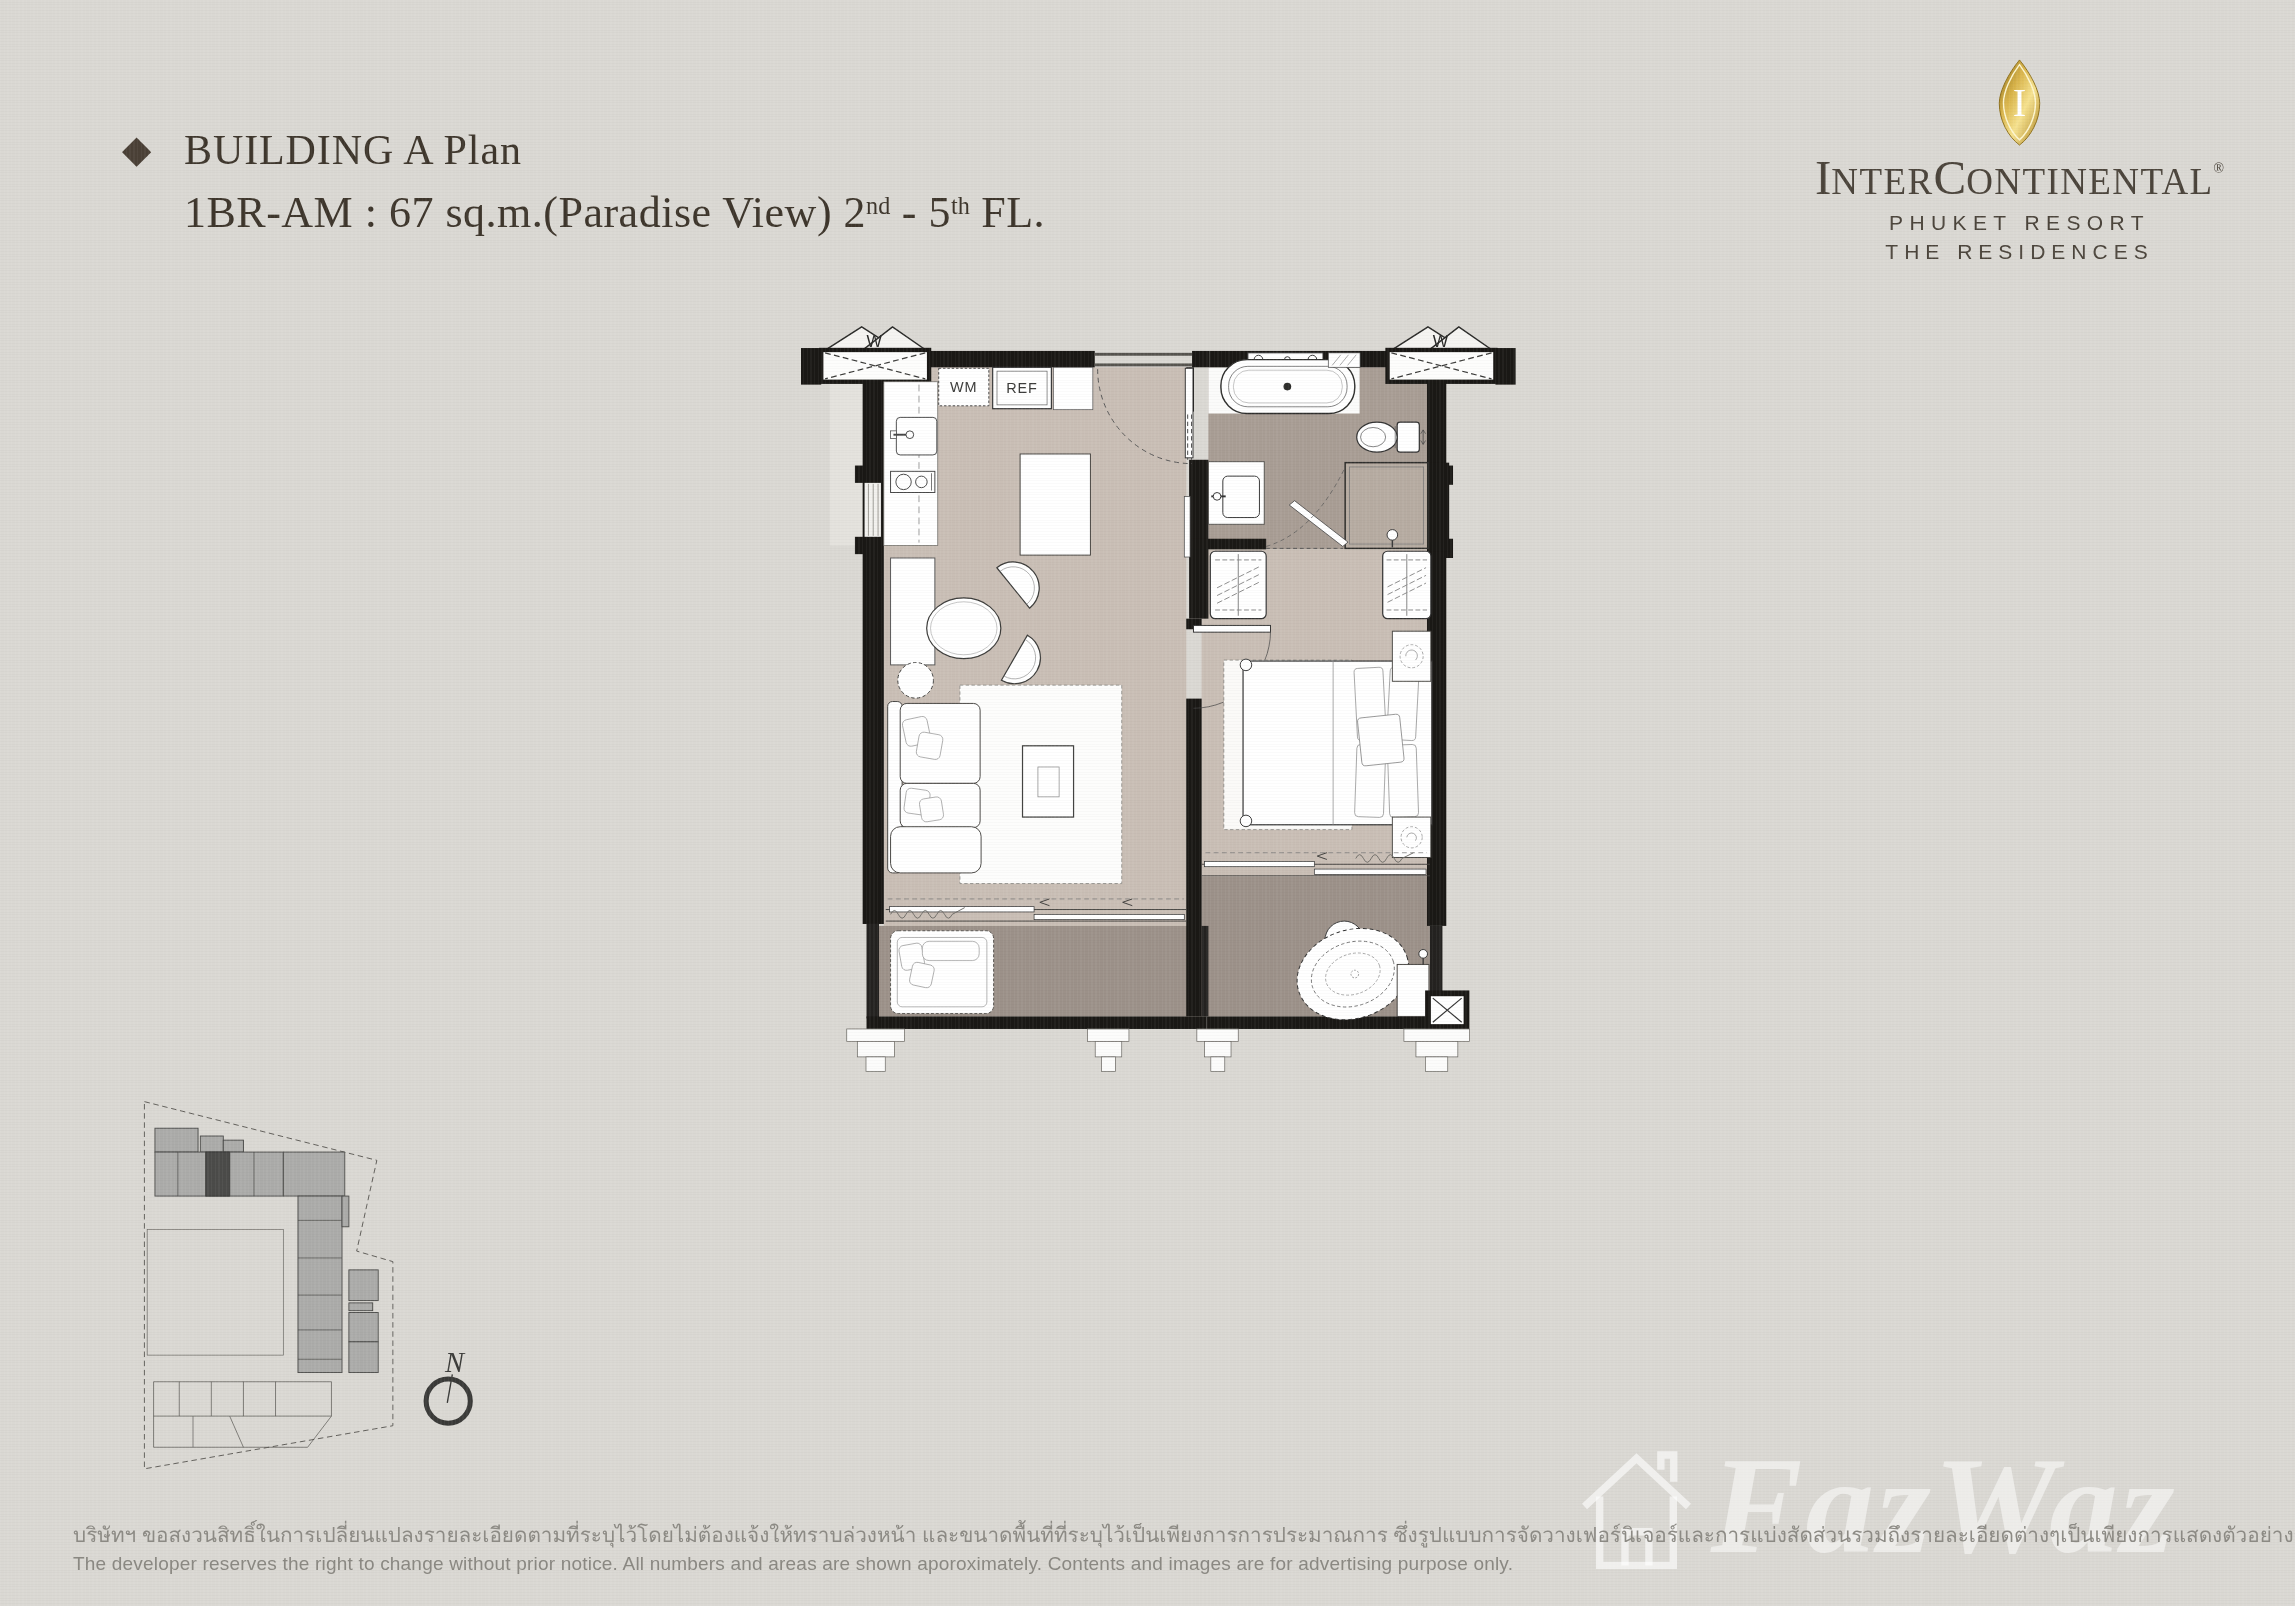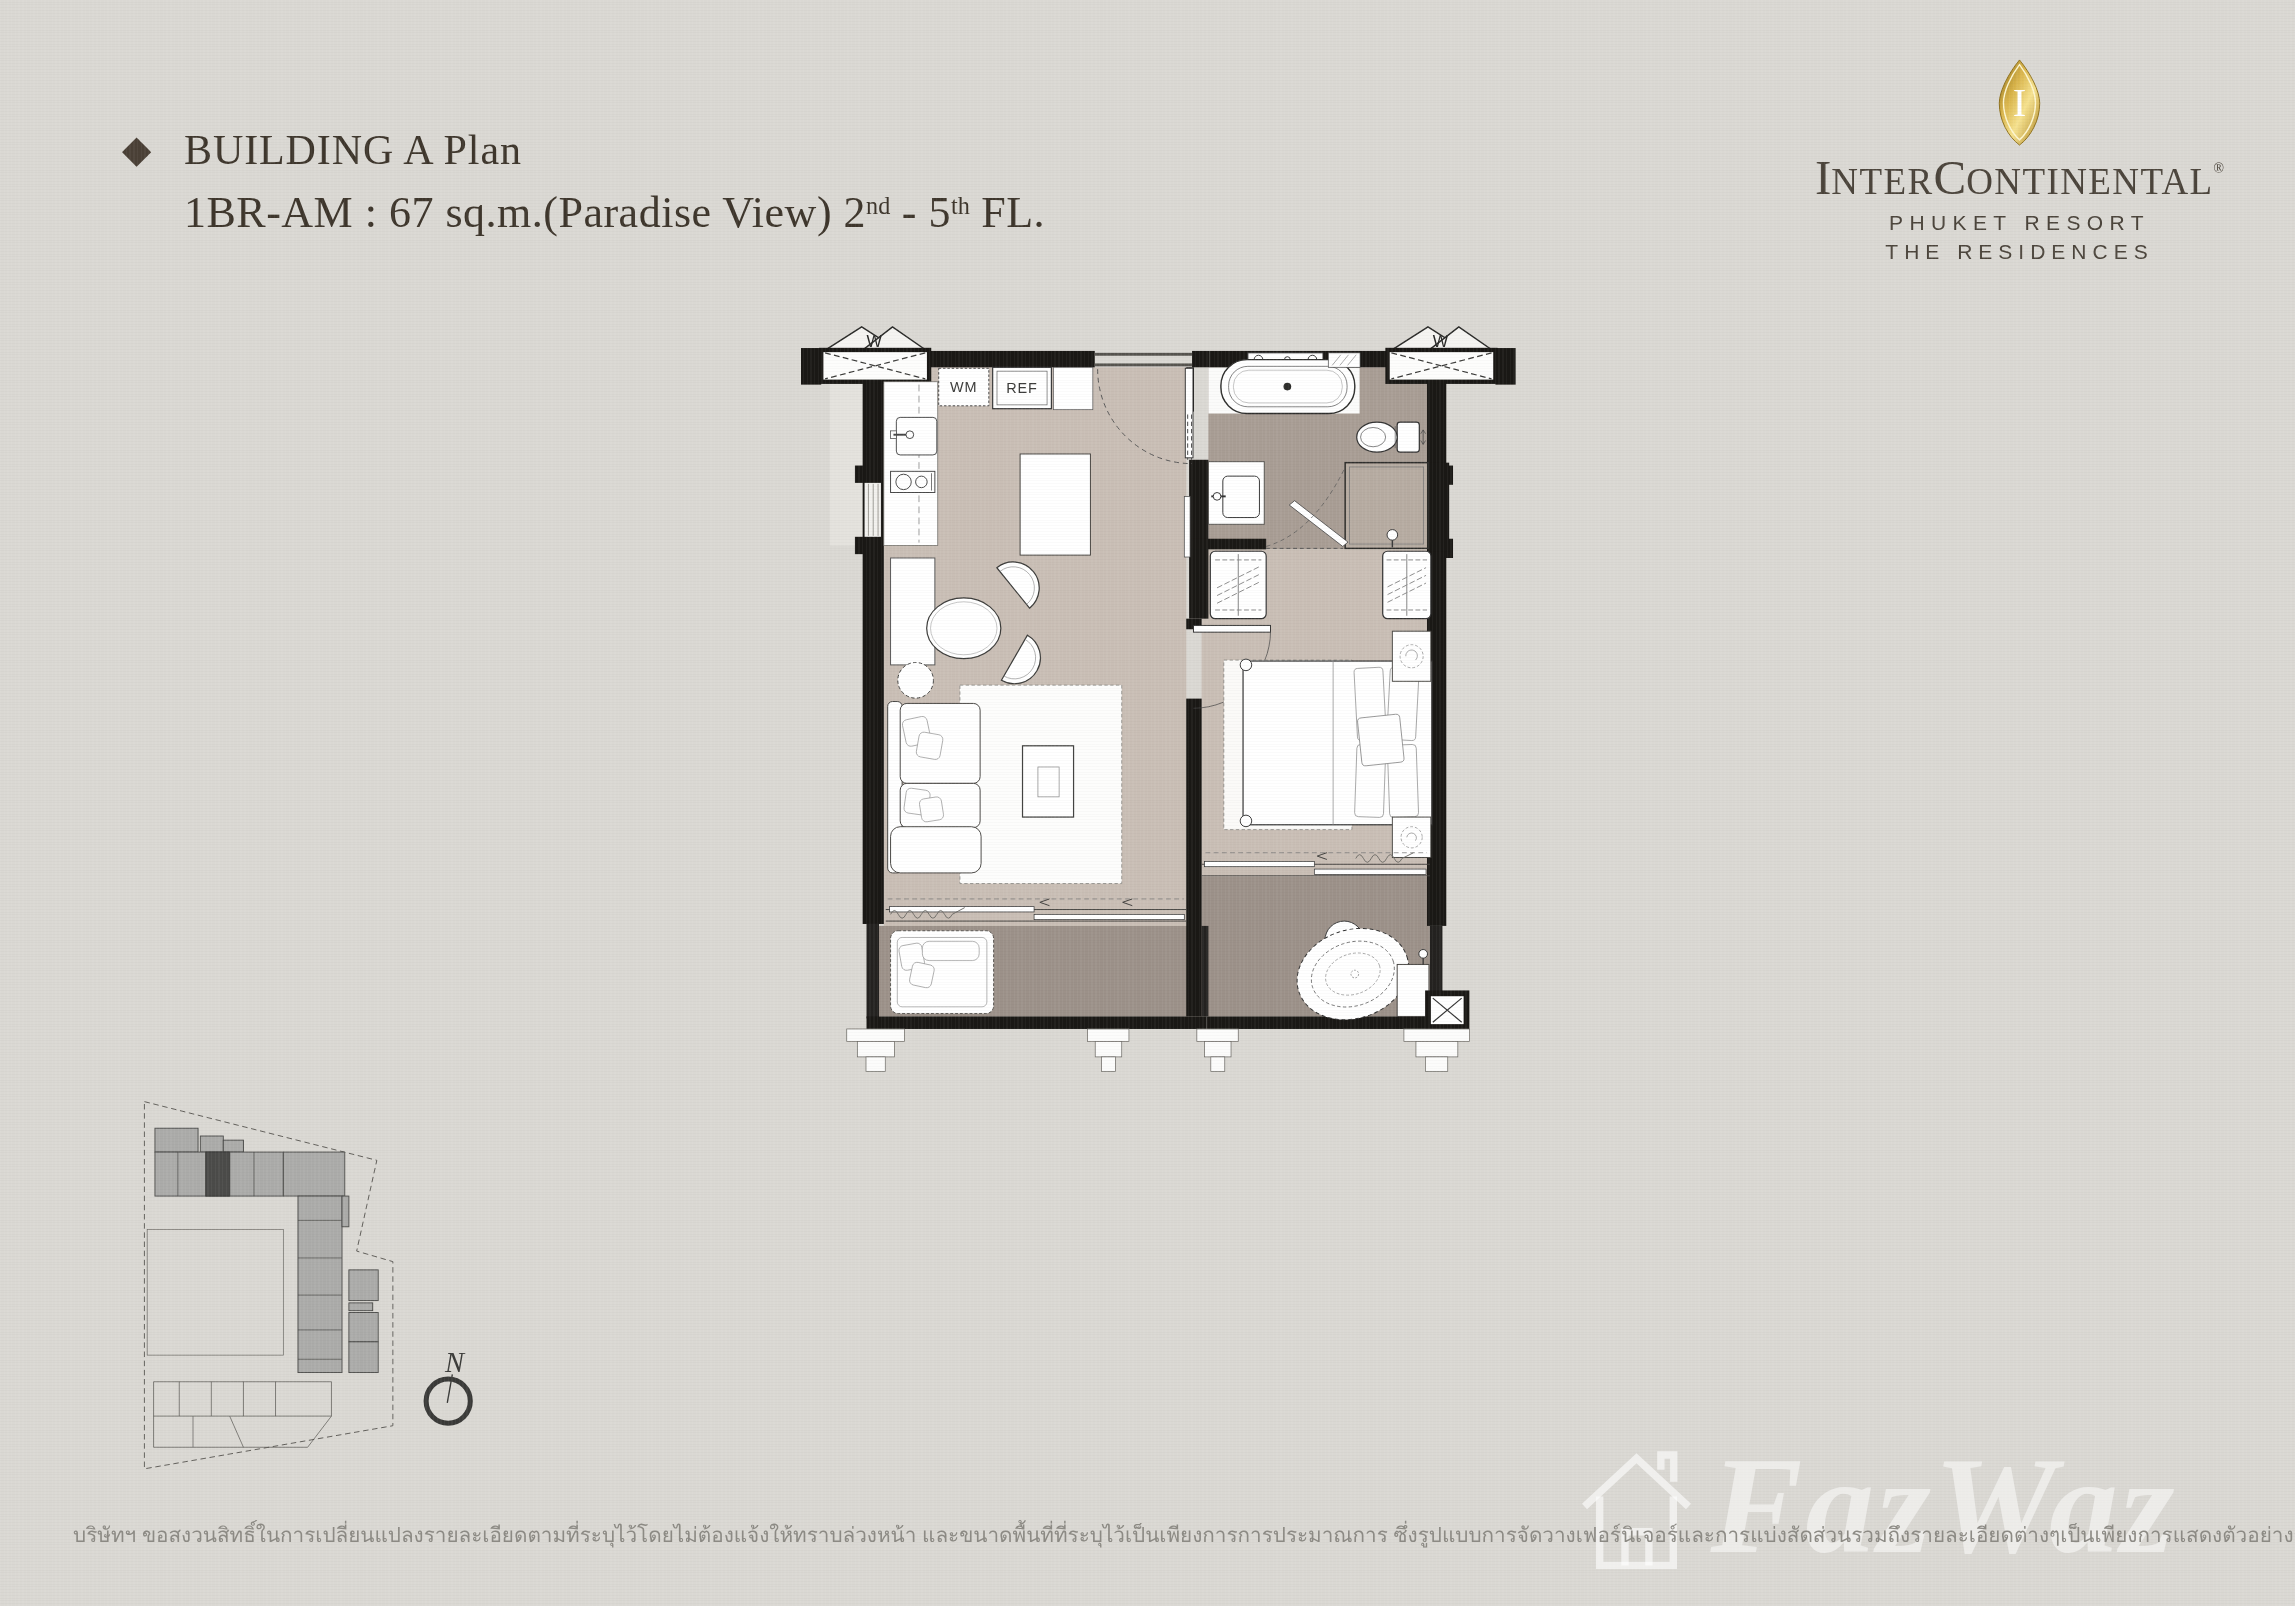--- a/index.html
+++ b/index.html
@@ -401,15 +401,16 @@
         <polyline points="12,140 125,35 238,140"></polyline>
         <polyline points="178,60 178,28 206,28 206,86"></polyline>
         <polyline points="45,118 45,268 205,268 205,118"></polyline>
         <polyline points="100,268 100,195 152,195 152,268"></polyline>
       </g>
     </svg>
     <span class="wm-text">FazWaz</span>
   </div>
 
   <div class="foot-th">บริษัทฯ ขอสงวนสิทธิ์ในการเปลี่ยนแปลงรายละเอียดตามที่ระบุไว้โดยไม่ต้องแจ้งให้ทราบล่วงหน้า และขนาดพื้นที่ที่ระบุไว้เป็นเพียงการการประมาณการ ซึ่งรูปแบบการจัดวางเฟอร์นิเจอร์และการแบ่งสัดส่วนรวมถึงรายละเอียดต่างๆเป็นเพียงการแสดงตัวอย่างการจัดวางพื้นที่ใช้สอยและเพื่อการโฆษณาเท่านั้น</div>
+  <div class="foot-en">The developer reserves the right to change without prior notice. All numbers and areas are shown aporoximately. Contents and images are for advertising purpose only.</div>
 
 </div>
 
 
 </body></html>

